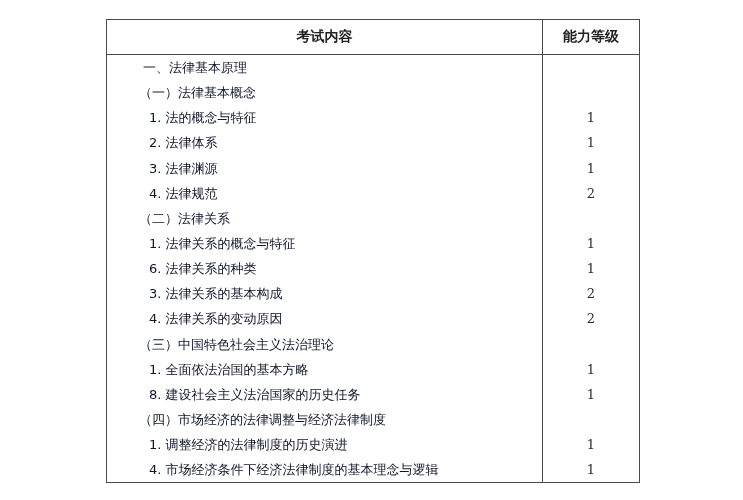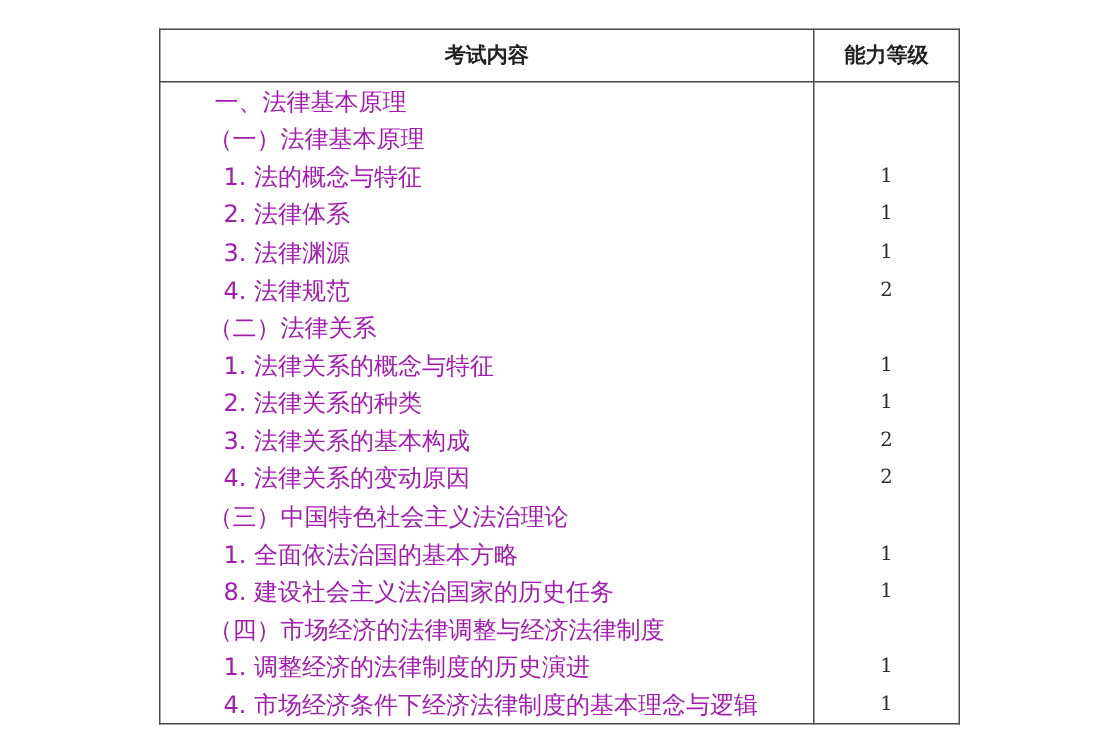--- a/index.html
+++ b/index.html
@@ -36,23 +36,23 @@
     font-size: 14px;
     color: #222;
     text-align: center;
   }
   .body-cell {
     padding: 0;
   }
   .line {
     height: 25.15px;
     line-height: 25.15px;
-    font-size: 16px;
+    font-size: 13px;
     white-space: nowrap;
-    color: #a21caf;
+    color: #0f172a;
   }
   .line.level-1 { padding-left: 36px; }
   .line.level-2 { padding-left: 32px; }
   .line.level-3 { padding-left: 42px; }
   .level-line {
     height: 25.15px;
     line-height: 25.15px;
     text-align: center;
     font-family: "DejaVu Serif", "Liberation Serif", serif;
     font-size: 13px;
@@ -77,28 +77,28 @@
   <thead>
     <tr class="header-row">
       <th>考试内容</th>
       <th>能力等级</th>
     </tr>
   </thead>
   <tbody>
     <tr>
       <td class="body-cell" id="content-cell">
           <div class="line level-1">一、法律基本原理</div>
-          <div class="line level-2">（一）法律基本原理</div>
+          <div class="line level-2">（一）法律基本概念</div>
           <div class="line level-3">1. 法的概念与特征</div>
           <div class="line level-3">2. 法律体系</div>
           <div class="line level-3">3. 法律渊源</div>
           <div class="line level-3">4. 法律规范</div>
           <div class="line level-2">（二）法律关系</div>
           <div class="line level-3">1. 法律关系的概念与特征</div>
-          <div class="line level-3">2. 法律关系的种类</div>
+          <div class="line level-3">6. 法律关系的种类</div>
           <div class="line level-3">3. 法律关系的基本构成</div>
           <div class="line level-3">4. 法律关系的变动原因</div>
           <div class="line level-2">（三）中国特色社会主义法治理论</div>
           <div class="line level-3">1. 全面依法治国的基本方略</div>
           <div class="line level-3">8. 建设社会主义法治国家的历史任务</div>
           <div class="line level-2">（四）市场经济的法律调整与经济法律制度</div>
           <div class="line level-3">1. 调整经济的法律制度的历史演进</div>
           <div class="line level-3">4. 市场经济条件下经济法律制度的基本理念与逻辑</div>
         </td>
       <td class="body-cell" id="level-cell">

